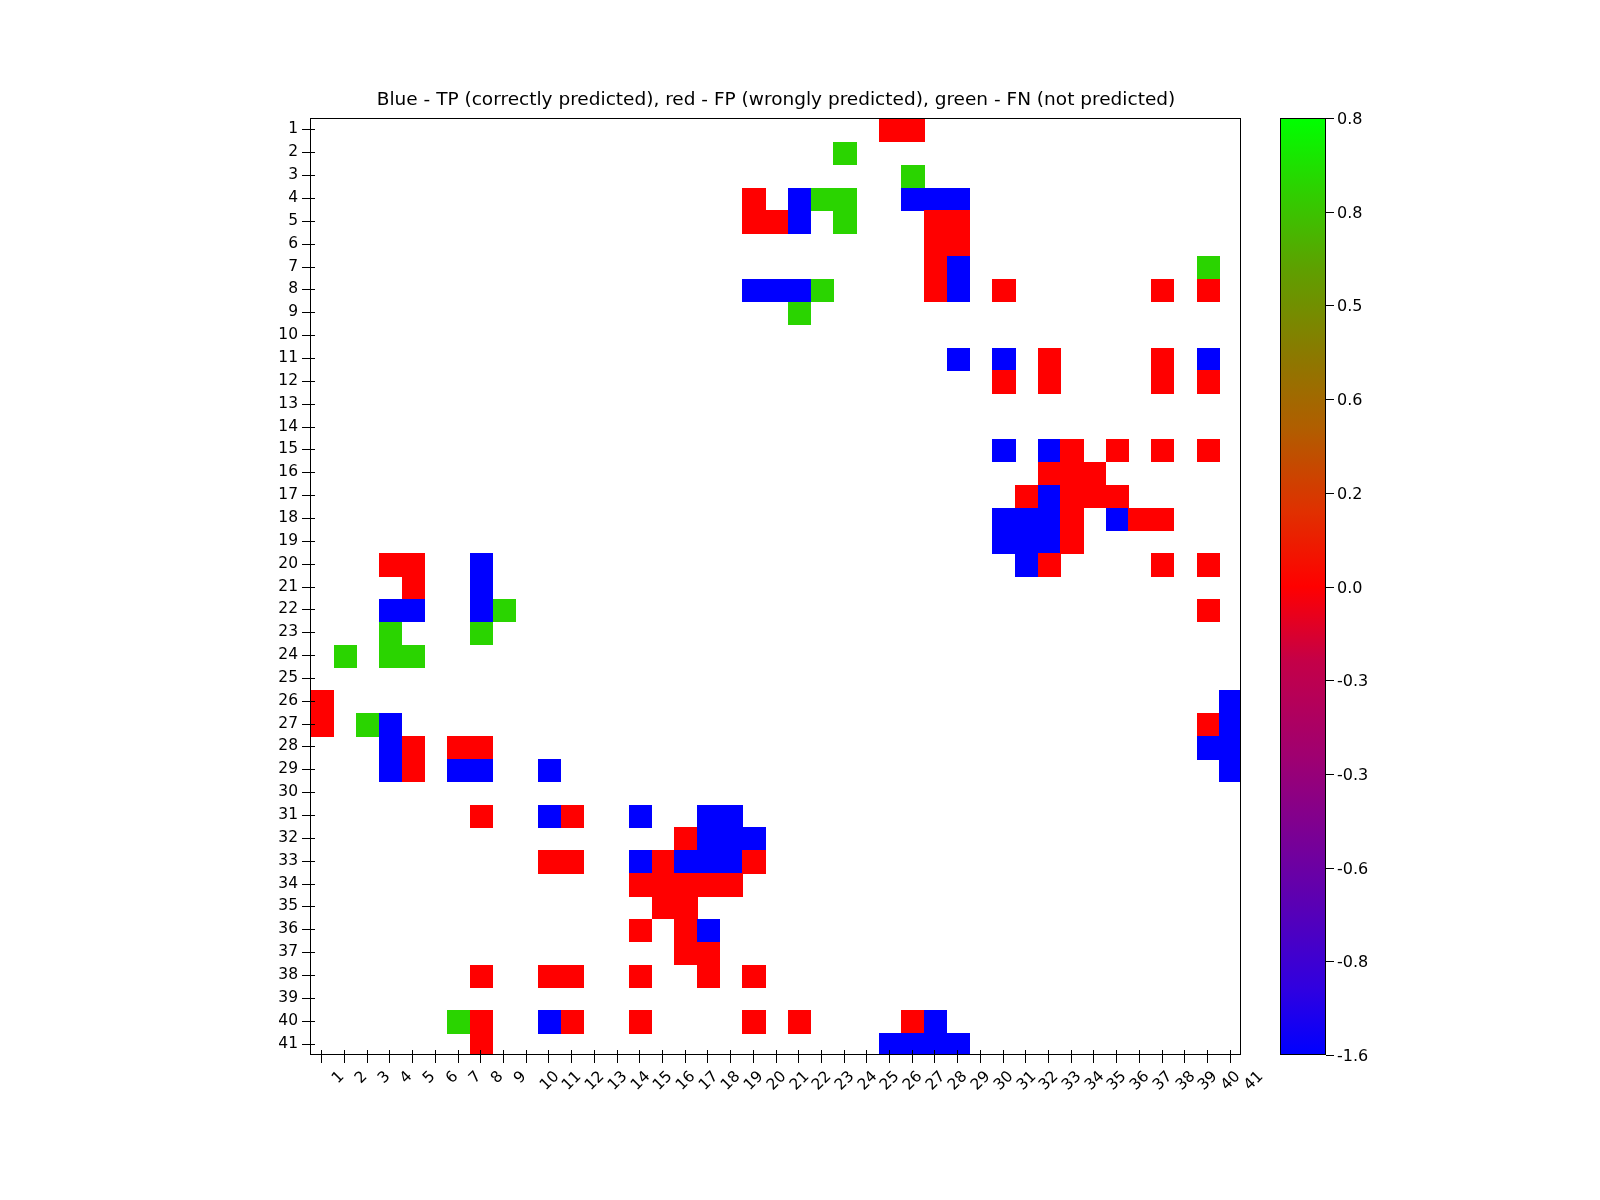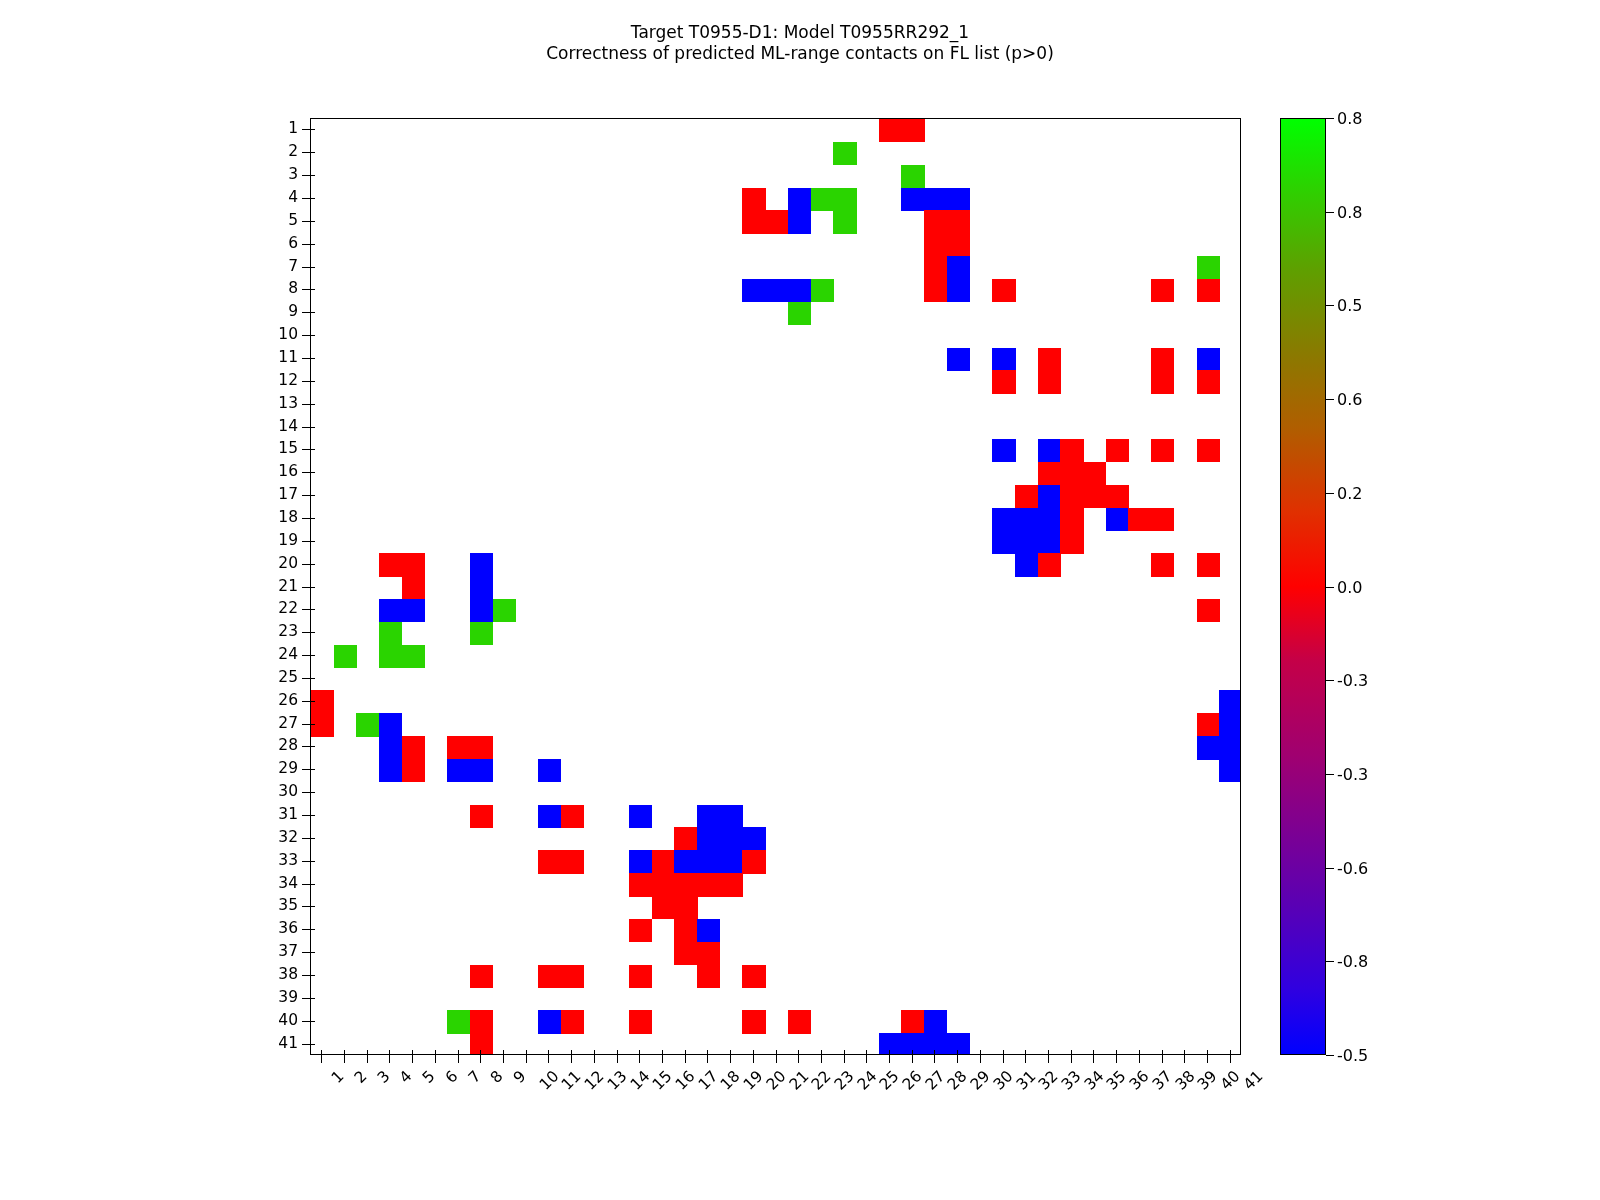--- a/index.html
+++ b/index.html
@@ -29,22 +29,21 @@
               #a00070 32%, #c40048 42%, #ff0000 50%,
               #e03000 58%, #b05e00 67%, #8a7a00 75%,
               #5ea000 84%, #2ad400 93%, #00ff00 100%);}
   .cblab{position:absolute;left:1337px;font-size:16px;color:#000;white-space:nowrap;transform:translateY(-50%);}
 </style>
 </head>
 <body>
 
 <div id="root">
 
-  <div class="suptitle" id="suptitle-1">Target T0955-D1: Model T0955RR292_1</div>
-  <div class="suptitle" id="suptitle-2">Correctness of predicted ML-range contacts on FL list (p&gt;0)</div>
+  <div class="axtitle">Blue - TP (correctly predicted), red - FP (wrongly predicted), green - FN (not predicted)</div>
 
   <div id="plot-frame">
     <div id="cells">
         <div class="cell" style="left: 567.683px; top: 0px; width: 23.3073px; height: 23.4537px; background: rgb(255, 0, 0);"></div>
         <div class="cell" style="left: 590.39px; top: 0px; width: 23.3073px; height: 23.4537px; background: rgb(255, 0, 0);"></div>
         <div class="cell" style="left: 522.268px; top: 22.8537px; width: 23.3073px; height: 23.4537px; background: rgb(42, 212, 0);"></div>
         <div class="cell" style="left: 590.39px; top: 45.7073px; width: 23.3073px; height: 23.4537px; background: rgb(42, 212, 0);"></div>
         <div class="cell" style="left: 431.439px; top: 68.561px; width: 23.3073px; height: 23.4537px; background: rgb(255, 0, 0);"></div>
         <div class="cell" style="left: 476.854px; top: 68.561px; width: 23.3073px; height: 23.4537px; background: rgb(0, 0, 255);"></div>
         <div class="cell" style="left: 499.561px; top: 68.561px; width: 23.3073px; height: 23.4537px; background: rgb(42, 212, 0);"></div>
@@ -462,16 +461,16 @@
       <div class="cblab" style="top: 586.5px;">0.0</div>
       <div style="position: absolute; left: 1326px; top: 680.2px; width: 8px; height: 0px; border-top: 1.2px solid rgb(0, 0, 0);"></div>
       <div class="cblab" style="top: 680.2px;">-0.3</div>
       <div style="position: absolute; left: 1326px; top: 773.9px; width: 8px; height: 0px; border-top: 1.2px solid rgb(0, 0, 0);"></div>
       <div class="cblab" style="top: 773.9px;">-0.3</div>
       <div style="position: absolute; left: 1326px; top: 867.6px; width: 8px; height: 0px; border-top: 1.2px solid rgb(0, 0, 0);"></div>
       <div class="cblab" style="top: 867.6px;">-0.6</div>
       <div style="position: absolute; left: 1326px; top: 961.3px; width: 8px; height: 0px; border-top: 1.2px solid rgb(0, 0, 0);"></div>
       <div class="cblab" style="top: 961.3px;">-0.8</div>
       <div style="position: absolute; left: 1326px; top: 1055px; width: 8px; height: 0px; border-top: 1.2px solid rgb(0, 0, 0);"></div>
-      <div class="cblab" style="top: 1055px;">-0.5</div>
+      <div class="cblab" style="top: 1055px;">-1.6</div>
     </div>
 
 </div>
 
 </body></html>

